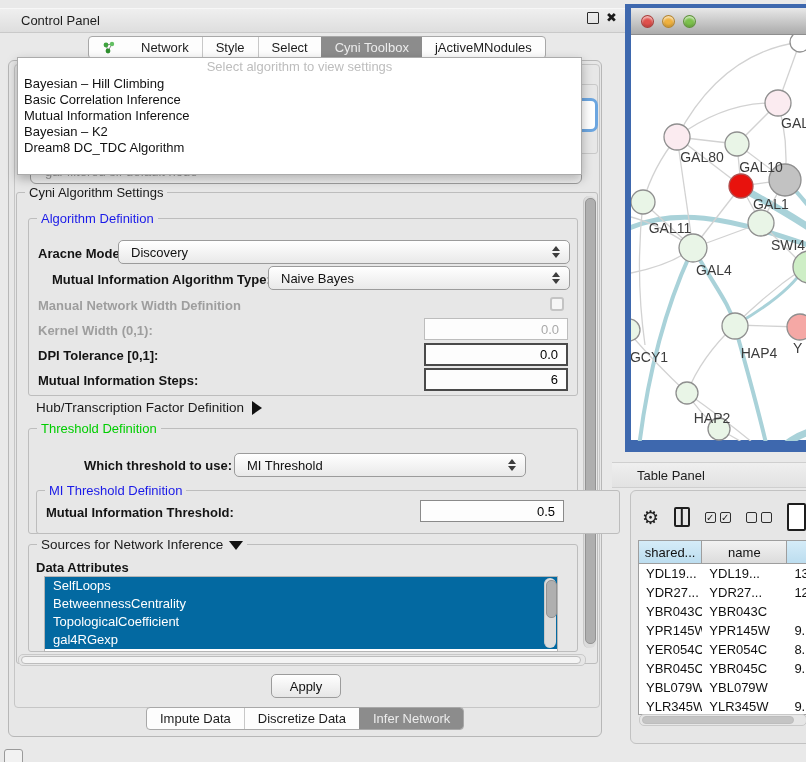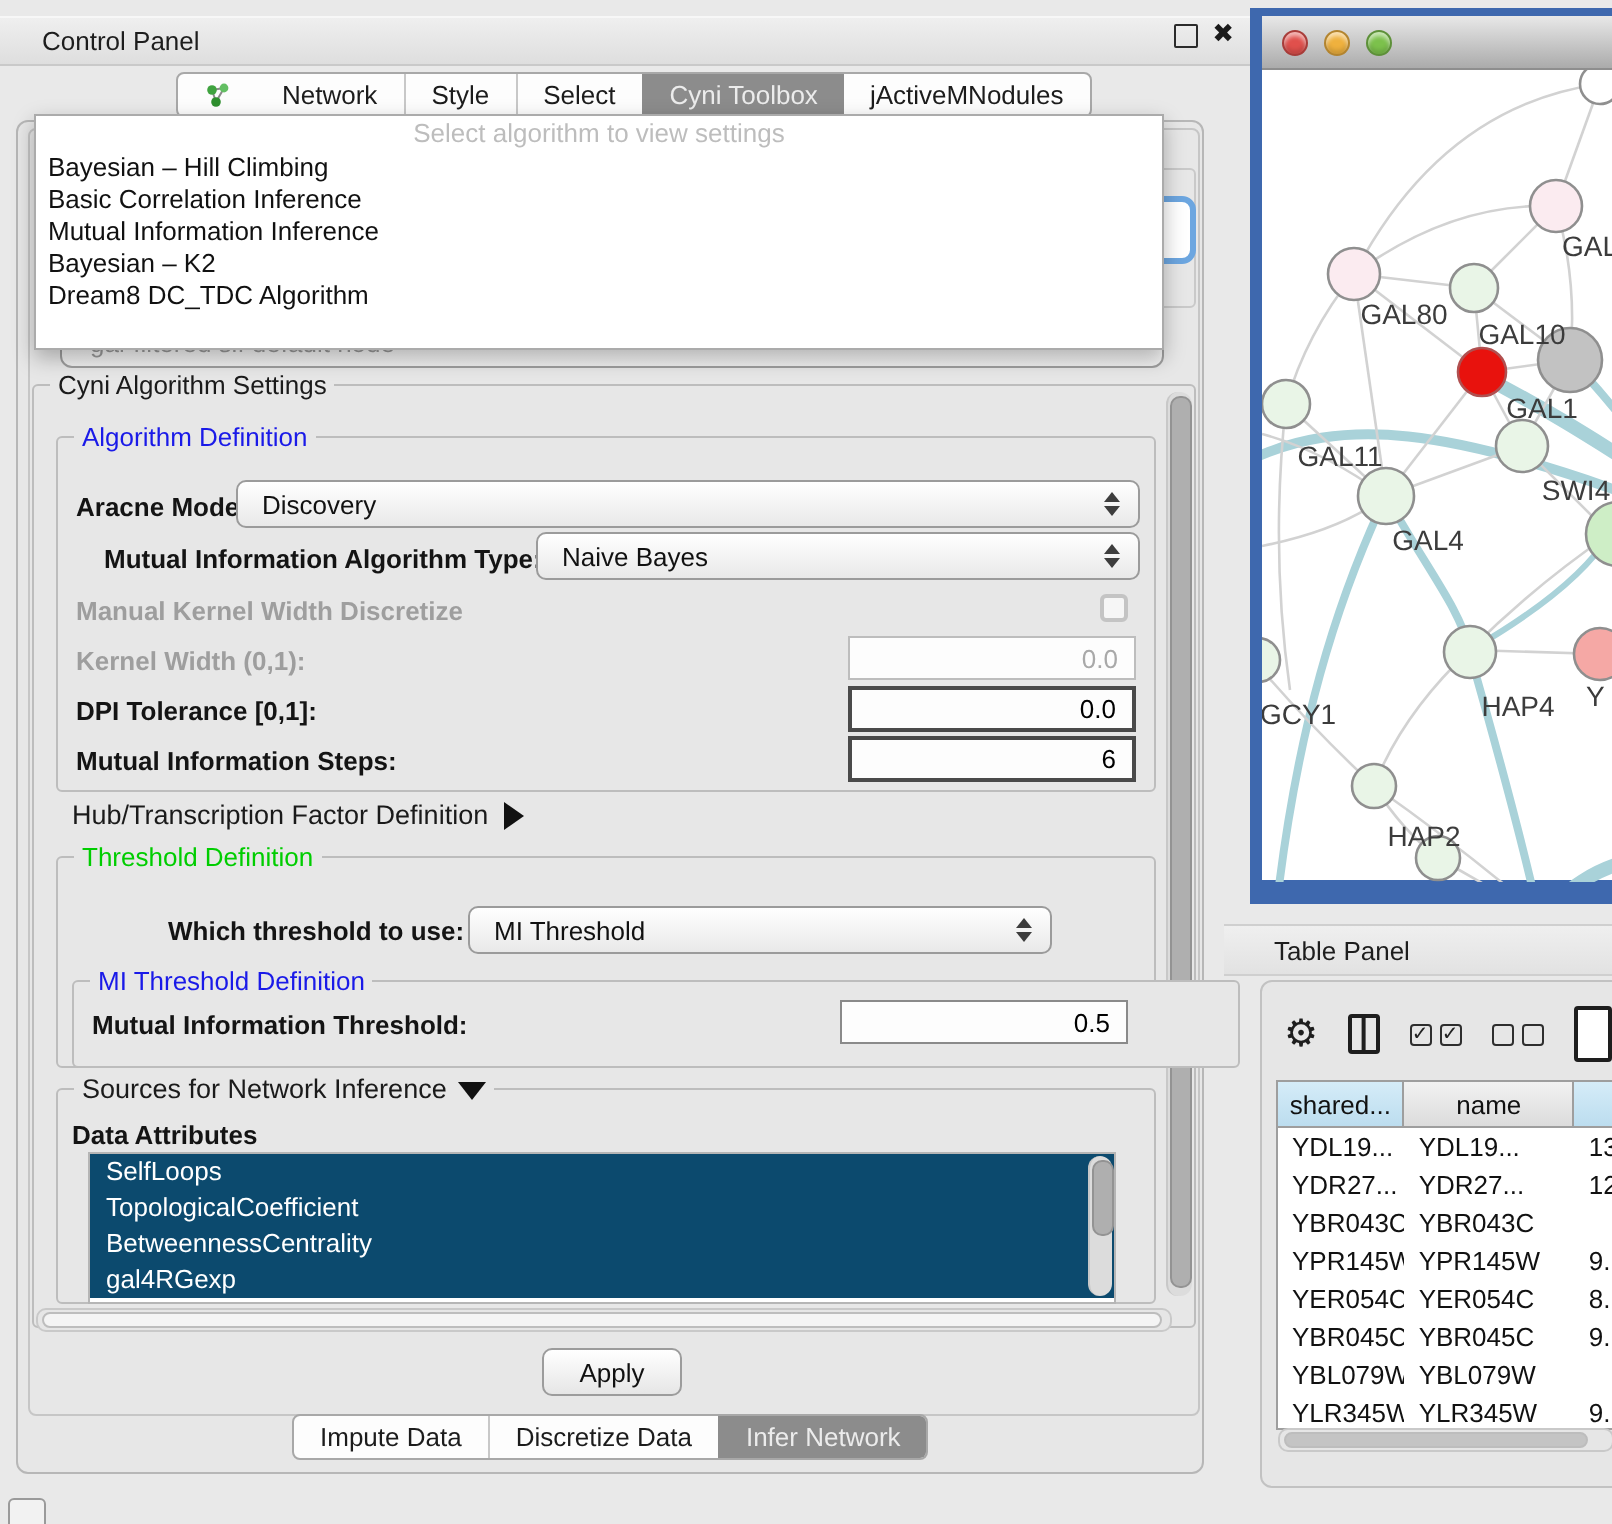--- a/index.html
+++ b/index.html
@@ -60,21 +60,21 @@
   .tfield.en{border:2px solid #4A4A4A;color:#000;}
   .tfield.med{border:1px solid #8A8A8A;color:#000;}
 
   .chk{width:14px;height:14px;border:2px solid #C4C4C4;border-radius:3px;background:#F6F6F6;box-sizing:border-box;}
 
   .tri-right{display:inline-block;width:0;height:0;border-top:7px solid transparent;border-bottom:7px solid transparent;border-left:10px solid #111;vertical-align:middle;margin-left:8px;}
   .tri-down{display:inline-block;width:0;height:0;border-left:7px solid transparent;border-right:7px solid transparent;border-top:9px solid #111;vertical-align:middle;margin-left:6px;}
 
   .attr-list{background:#fff;border:1px solid #B5B5B5;}
   .attr-item{height:18px;line-height:18px;padding-left:8px;font-size:13px;}
-  .attr-item.sel{background:#0c4a6e;color:#fff;}
+  .attr-item.sel{background:#0369a1;color:#fff;}
 
   .vscroll{background:#DCDCDC;border-left:1px solid #C8C8C8;border-radius:6px;}
   .vthumb{position:absolute;left:1px;width:9px;background:#AFAFAF;border:1px solid #939393;border-radius:5px;}
   .hscroll{background:#E6E6E6;border:1px solid #C9C9C9;border-radius:5px;}
   .hthumb{position:absolute;top:1px;height:6px;background:#F4F4F4;border:1px solid #BDBDBD;border-radius:4px;}
 
   .btn{background:linear-gradient(#FFFFFF,#E6E6E6);border:1px solid #9C9C9C;border-radius:5px;
        display:flex;align-items:center;justify-content:center;font-size:13px;color:#111;}
 
   .corner-ic{left:4px;top:749px;width:17px;height:16px;border:1.6px solid #9A9A9A;border-radius:3px;background:#F2F2F2;}
@@ -190,21 +190,21 @@
     </span>
 </div>
 <div class="abs flabel" style="left:52px;top:272px;">Mutual Information Algorithm Type:</div>
 <div class="abs combo" style="left:268px;top:266px;width:302px;height:24px;">
   <span class="cv">Naive Bayes</span>
   <span class="spin">
       <span class="tri-u"></span>
       <span class="tri-d"></span>
     </span>
 </div>
-<div class="abs flabel dis" style="left:38px;top:298px;">Manual Kernel Width Discretize</div>
+<div class="abs flabel dis" style="left:38px;top:298px;">Manual Network Width Definition</div>
 <div class="abs chk" style="left:550px;top:297px;"></div>
 <div class="abs flabel dis" style="left:38px;top:323px;">Kernel Width (0,1):</div>
 <div class="abs tfield dis" style="left:424px;top:318px;width:144px;height:22px;">
   <span>0.0</span>
 </div>
 <div class="abs flabel" style="left:38px;top:348px;">DPI Tolerance [0,1]:</div>
 <div class="abs tfield en" style="left:424px;top:343px;width:144px;height:23px;">
   <span>0.0</span>
 </div>
 <div class="abs flabel" style="left:38px;top:373px;">Mutual Information Steps:</div>
@@ -236,22 +236,22 @@
 </div>
 
 <div class="abs gbox" style="left:28px;top:544px;width:548px;height:106px;">
   <span class="glabel" style="font-size:13.5px;">
     <span>Sources for Network Inference</span><span class="tri-down"></span>
   </span>
 </div>
 <div class="abs flabel" style="left:36px;top:560px;">Data Attributes</div>
 <div class="abs attr-list" style="left:44px;top:576px;width:512px;height:74px;">
   <div class="attr-item sel">SelfLoops</div>
+  <div class="attr-item sel">BetweennessCentrality</div>
   <div class="attr-item sel">TopologicalCoefficient</div>
-  <div class="attr-item sel">BetweennessCentrality</div>
   <div class="attr-item sel">gal4RGexp</div>
 </div>
 <div class="abs vscroll" style="left:544px;top:578px;width:11px;height:70px;">
   <div class="vthumb" style="top:2px;height:36px;"></div>
 </div>
 <div class="abs hscroll" style="left:18px;top:654px;width:566px;height:10px;">
   <div class="hthumb" style="left:2px;width:558px;"></div>
 </div>
 
 <div class="abs btn" style="left:271px;top:674px;width:68px;height:22px;">

